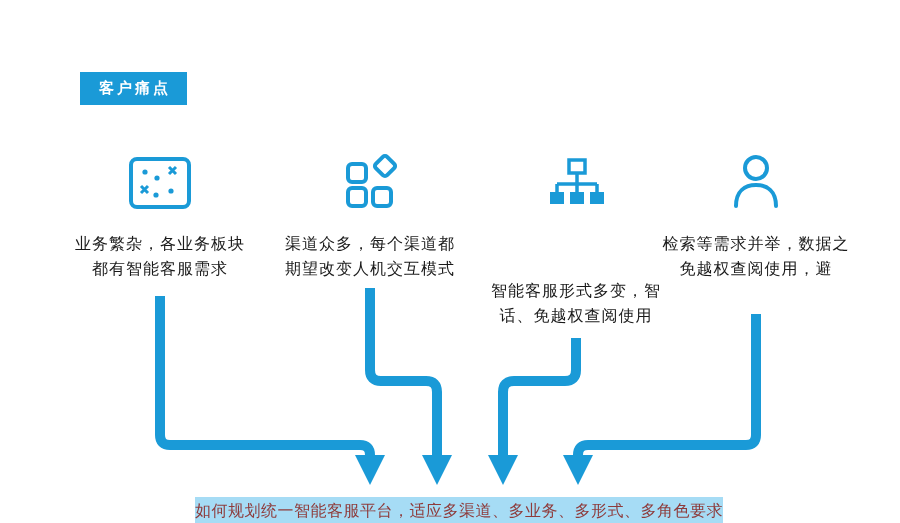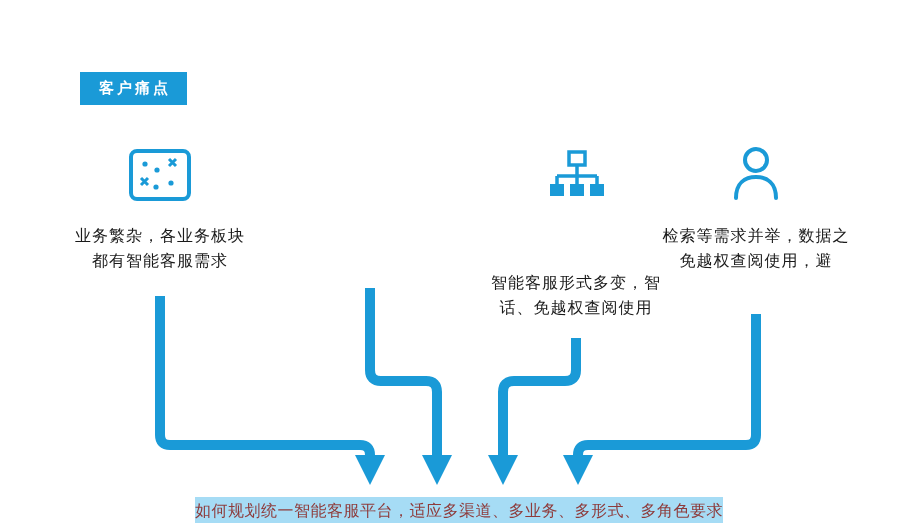--- a/index.html
+++ b/index.html
@@ -7,21 +7,21 @@
   body { font-family:"Liberation Sans","DejaVu Sans",sans-serif; }
   .slide { position:relative; width:900px; height:523px; background:#ffffff; overflow:hidden;margin-top:48px; }
 
   .badge {
     position:absolute; left:80px; top:24px;
     background:#1A9AD7; color:#ffffff;
     font-size:15px; font-weight:bold; letter-spacing:3px;
     padding:7px 16px 7px 19px;
   }
 
-  .col { position:absolute; top:92px; width:200px; display:flex; flex-direction:column; }
+  .col { position:absolute; top:100px; width:200px; display:flex; flex-direction:column; }
   .col-1 { left:60px; }
   .col-2 { left:270px; }
   .col-3 { left:476px;gap:47px; }
   .col-4 { left:656px; }
 
   .icon-wrap { height:70px; display:flex; align-items:center; justify-content:center; margin-bottom:13px; }
   .icon-wrap svg { display:block; }
   .stroke { fill:none; stroke:#1A9AD7; }
   .fillb { fill:#1A9AD7; stroke:none; }
 
@@ -57,20 +57,34 @@
         <path class="stroke" stroke-width="3" d="M41 12 l7 7 M48 12 l-7 7"></path>
         <path class="stroke" stroke-width="3" d="M13 31 l7 7 M20 31 l-7 7"></path>
       </svg>
     </div>
     <div class="lines">
       <div>业务繁杂，各业务板块</div>
       <div>都有智能客服需求</div>
     </div>
   </div>
 
+  <div class="col col-2">
+    <div class="icon-wrap">
+      <svg width="60" height="60" viewBox="0 0 60 60">
+        <rect class="stroke" x="8" y="11" width="18" height="18" rx="4" stroke-width="4"></rect>
+        <rect class="stroke" x="37" y="5" width="16" height="16" rx="3" stroke-width="4" transform="rotate(45 45 13)"></rect>
+        <rect class="stroke" x="8" y="35" width="18" height="18" rx="4" stroke-width="4"></rect>
+        <rect class="stroke" x="33" y="35" width="18" height="18" rx="4" stroke-width="4"></rect>
+      </svg>
+    </div>
+    <div class="lines">
+      <div>渠道众多，每个渠道都</div>
+      <div>期望改变人机交互模式</div>
+    </div>
+  </div>
 
   <div class="col col-3">
     <div class="icon-wrap">
       <svg width="64" height="52" viewBox="0 0 64 52">
         <rect class="stroke" x="25" y="3" width="16" height="13" stroke-width="3.5"></rect>
         <path class="stroke" stroke-width="3.5" d="M33 16 V27 M13 27 H53 M13 27 V35 M33 27 V35 M53 27 V35"></path>
         <rect class="fillb" x="6" y="35" width="14" height="12"></rect>
         <rect class="fillb" x="26" y="35" width="14" height="12"></rect>
         <rect class="fillb" x="46" y="35" width="14" height="12"></rect>
       </svg>

